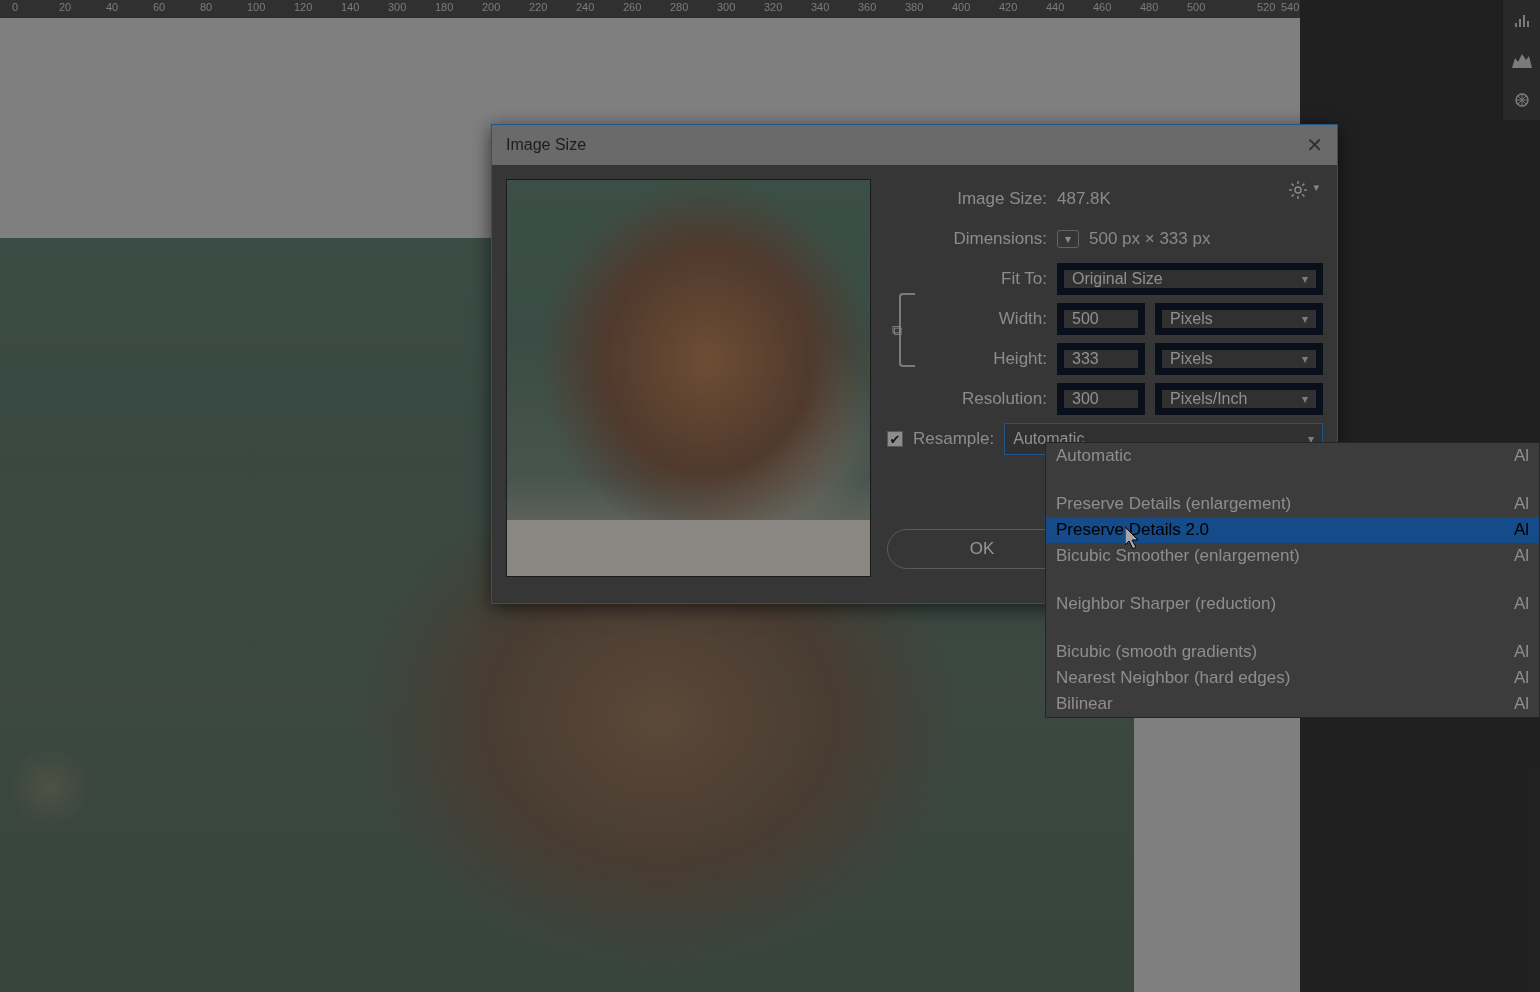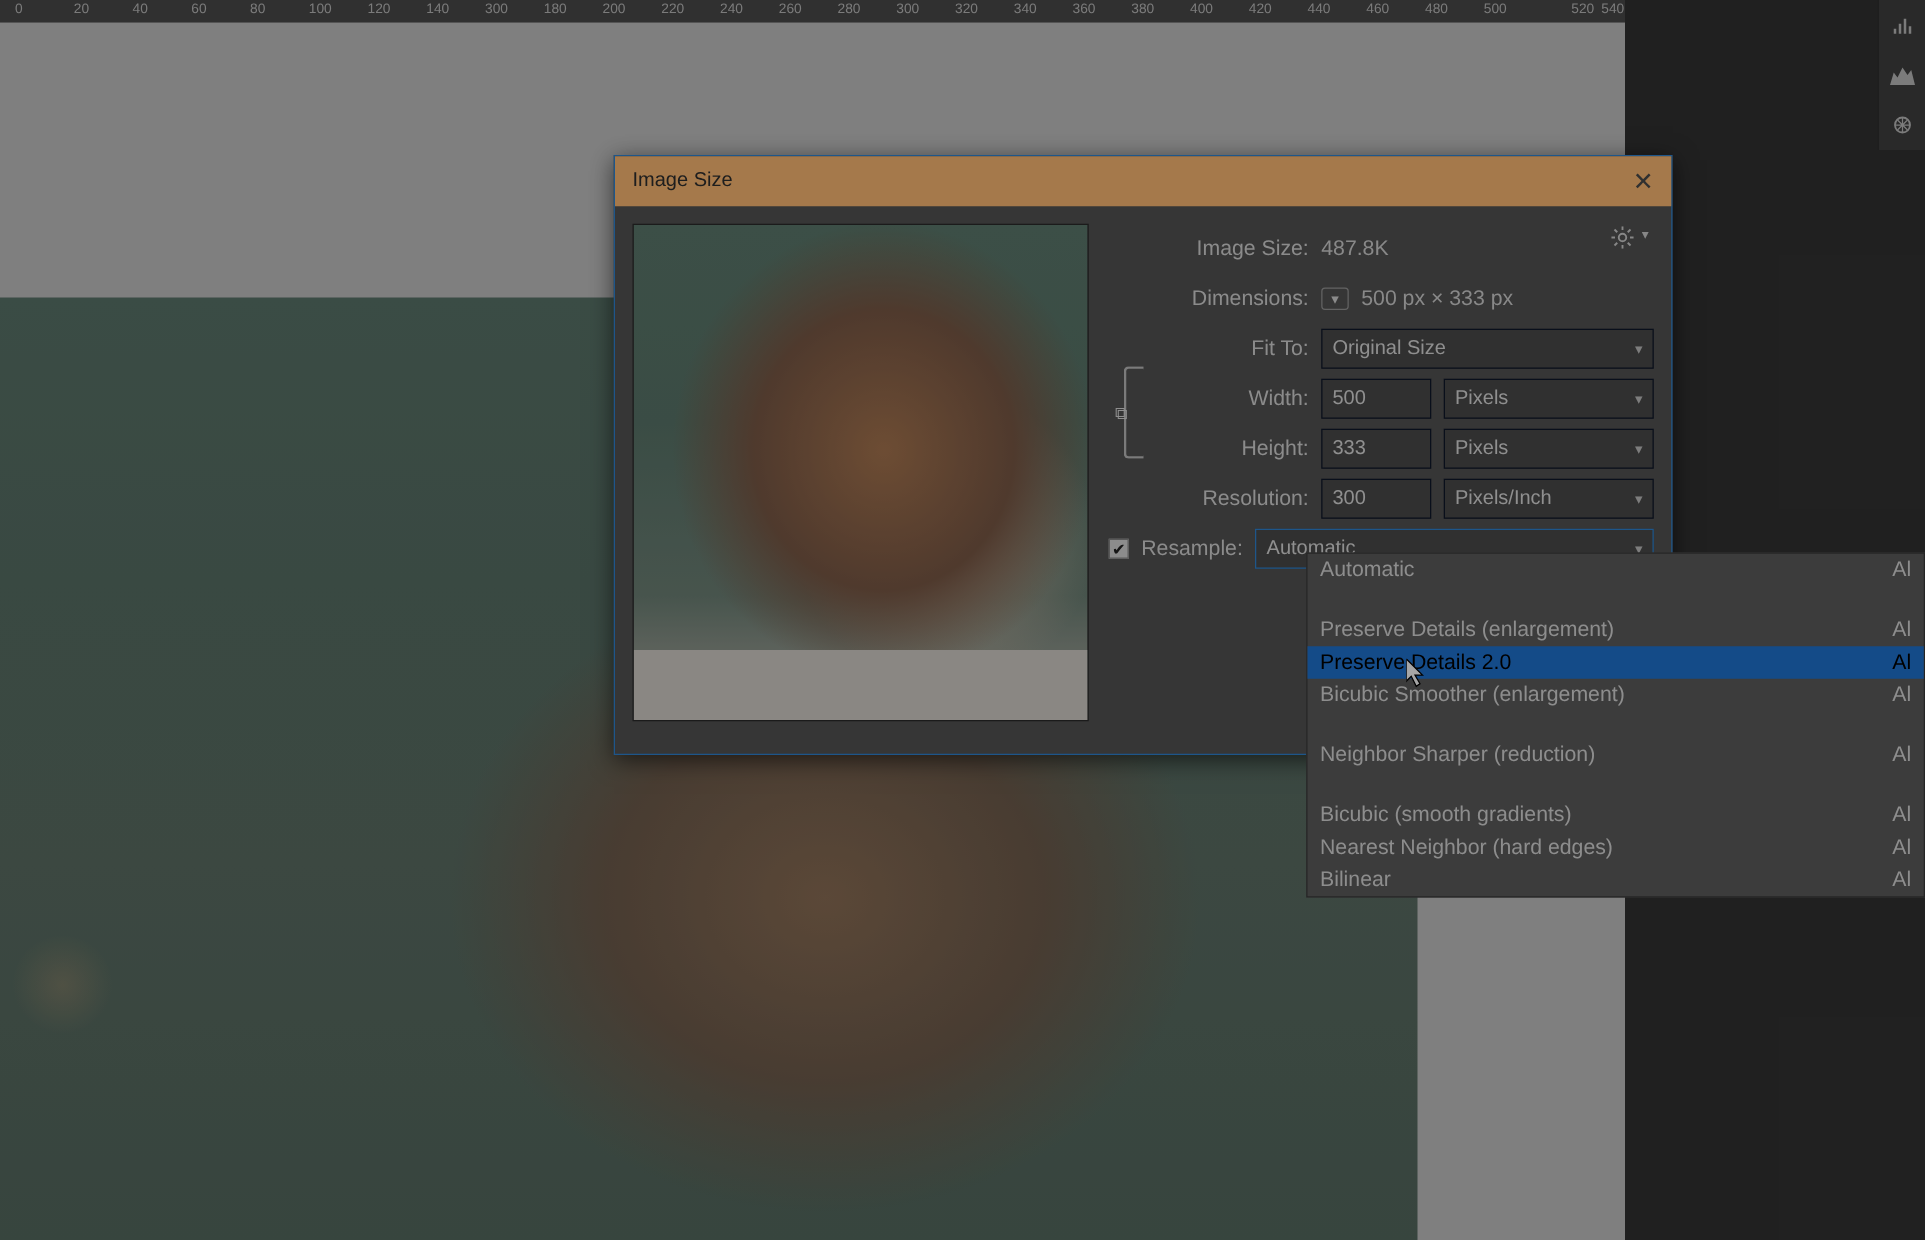--- a/index.html
+++ b/index.html
@@ -70,21 +70,21 @@
     position:absolute;
     left: 491px; top: 124px;
     width: 847px; height: 480px;
     background:#535353;
     border:1px solid #2e84d4;
     box-shadow: 0 4px 18px rgba(0,0,0,0.6);
     z-index: 50;
   }
   .dialog-titlebar {
     height: 40px;
-    background: #fdba74;
+    background: #a3a3a3;
     display:flex; align-items:center;
     padding: 0 14px;
     color:#2e2e2e;
     font-size:16px;
     justify-content:space-between;
   }
   .dialog-close { color:#4a4a4a; font-size:20px; cursor:pointer; }
   .dialog-body {
     display:flex; padding: 14px; gap: 16px; height: calc(100% - 40px);
   }
@@ -109,21 +109,21 @@
     position:relative;
   }
   .row { display:flex; align-items:center; height:40px; gap:10px; }
   .row .label { width: 132px; text-align:right; }
   .gear { position:absolute; top:2px; right:4px; color:#cfcfcf; }
   .dim-icon { width:22px; border:1px solid #999; border-radius:3px; height:18px; display:flex; align-items:center; justify-content:center; font-size:12px;}
   .info-val { color:#d2d2d2; }
 
   .select, .text-input {
     background:#4a4a4a;
-    border:1px solid #0f172a;
+    border:7px solid #0f172a;
     height:32px;
     color:#dcdcdc;
     font-size:16px;
     padding: 0 8px;
   }
   .select { display:flex; align-items:center; justify-content:space-between; }
   .select .chev { font-size:12px; color:#c0c0c0; }
   .text-input { width: 88px; }
   .unit-select { flex:1; min-width: 150px; }
 
@@ -325,20 +325,23 @@
 
       <div class="row">
         <span class="checkbox">✔</span>
         <span>Resample:</span>
         <div class="select" style="flex:1;border:1px solid #2e84d4;">
           <span>Automatic</span>
           <span class="chev">▾</span>
         </div>
       </div>
 
+      <div class="ok-btn">
+        <span>OK</span>
+      </div>
 
     </div>
   </div>
 </div>
 
 <div class="dropdown" id="dropdown">
     <div class="opt">
       <span>Automatic</span>
       <span>Al</span>
     </div>

